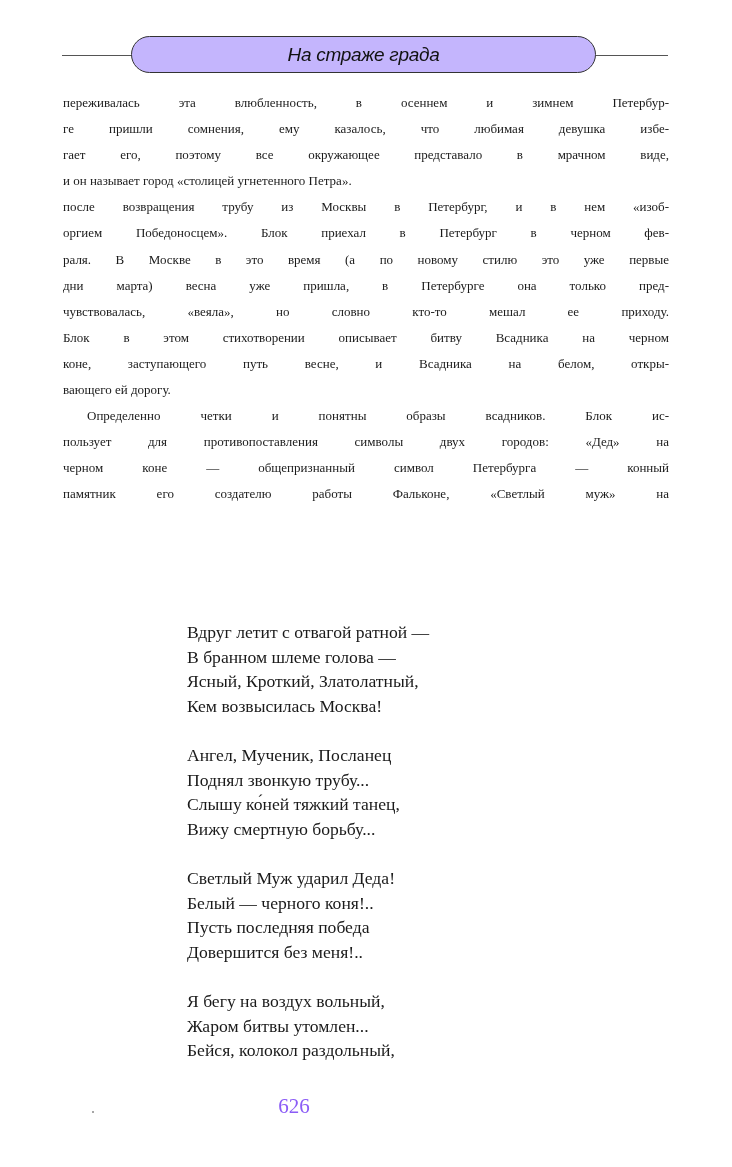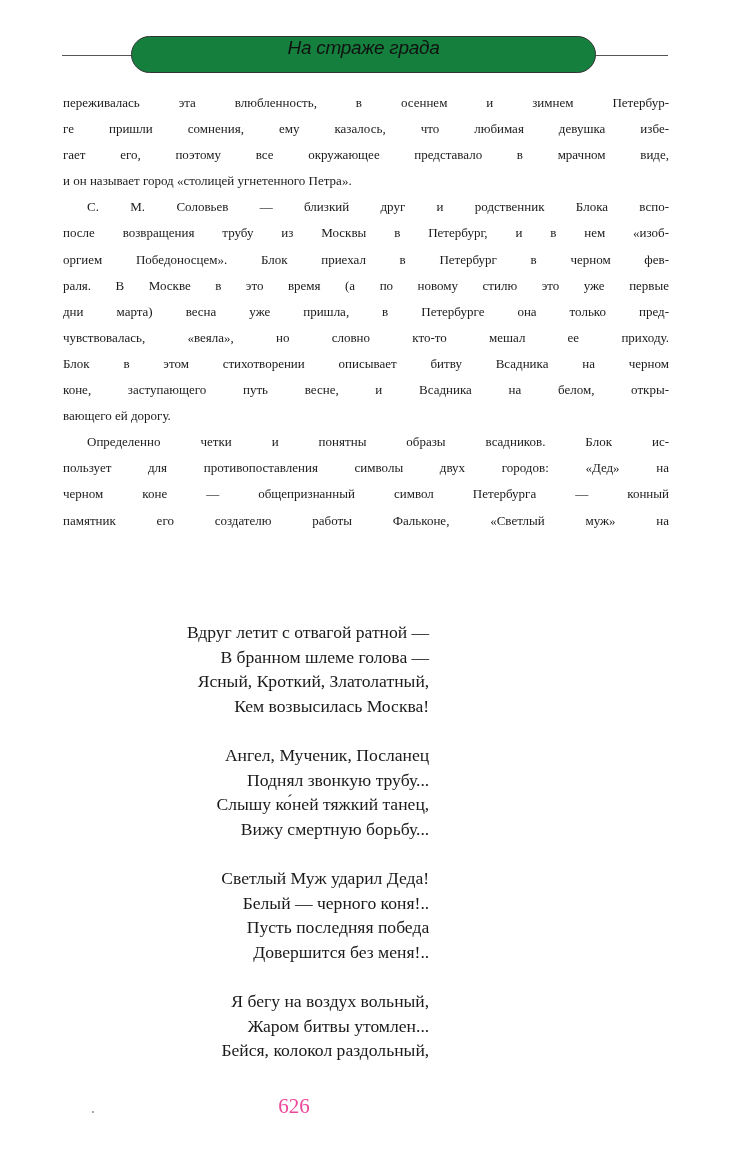--- a/index.html
+++ b/index.html
@@ -33,22 +33,23 @@
     .header .pill {
       position: absolute;
       left: 69px;
       width: 465px;
       top: 0;
       height: 37px;
       border: 1.5px solid #333;
       border-radius: 20px;
       box-sizing: border-box;
       display: flex;
+      align-items: center;
       justify-content: center;
-      background: #15803d;
+      background: #c4b5fd;
     }
     .header .pill span {
       font-family: "Liberation Sans", "DejaVu Sans", sans-serif;
       font-style: italic;
       font-size: 19px;
       letter-spacing: -0.3px;
       color: #111;
     }
     .body-text {
       position: absolute;
@@ -70,37 +71,36 @@
     }
     .body-text .line.indent {
       padding-left: 24px;
     }
     .poem {
       position: absolute;
       left: 187px;
       top: 620px;
       font-size: 17.6px;
       line-height: 24.6px;
-      text-align: right;
     }
     .stanza {
       margin-bottom: 24.6px;
     }
     .stanza .verse {
       display: block;
       white-space: nowrap;
     }
     .page-number {
       position: absolute;
       left: 0;
       width: 588px;
       top: 1094px;
       text-align: center;
       font-size: 21px;
-      color: #ec4899;
+      color: #8b5cf6;
     }
     .speck {
       position: absolute;
       left: 92px;
       top: 1111px;
       width: 2px;
       height: 2px;
       background: #888;
       border-radius: 1px;
     }
@@ -119,21 +119,20 @@
 <div class="body-text">
 
   <div>
     <span class="line">переживалась эта влюбленность, в осеннем и зимнем Петербур-</span>
     <span class="line">ге пришли сомнения, ему казалось, что любимая девушка избе-</span>
     <span class="line">гает его, поэтому все окружающее представало в мрачном виде,</span>
     <span class="line last">и он называет город «столицей угнетенного Петра».</span>
   </div>
 
   <div>
-    <span class="line indent">С. М. Соловьев — близкий друг и родственник Блока вспо-</span>
     <span class="line">после возвращения трубу из Москвы в Петербург, и в нем «изоб-</span>
     <span class="line">оргием Победоносцем». Блок приехал в Петербург в черном фев-</span>
     <span class="line">раля. В Москве в это время (а по новому стилю это уже первые</span>
     <span class="line">дни марта) весна уже пришла, в Петербурге она только пред-</span>
     <span class="line">чувствовалась, «веяла», но словно кто-то мешал ее приходу.</span>
     <span class="line">Блок в этом стихотворении описывает битву Всадника на черном</span>
     <span class="line">коне, заступающего путь весне, и Всадника на белом, откры-</span>
     <span class="line last">вающего ей дорогу.</span>
   </div>
 

